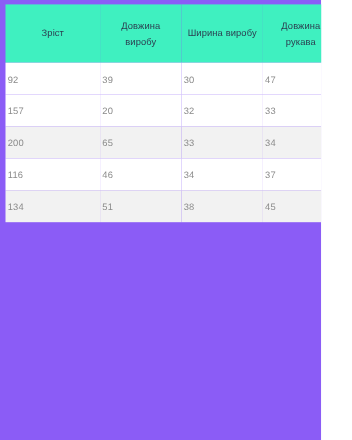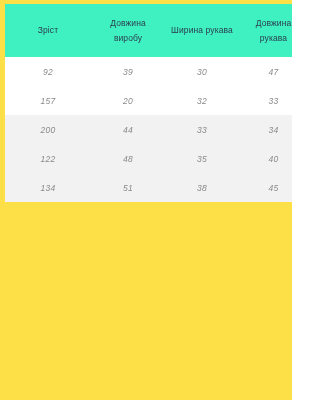--- a/index.html
+++ b/index.html
@@ -10,21 +10,21 @@
   body {
     width: 292px;
     height: 400px;
     overflow: hidden;
     font-family: "Liberation Sans", "DejaVu Sans", sans-serif;
   }
 
   .size-table-wrap {
     width: 292px;
     height: 400px;
-    background: #fde047;
+    background: #8b5cf6;
     box-sizing: border-box;
     padding-left: 5px;
     padding-top: 4px;
   }
 
   table.size-table {
     width: 287px;
     border-collapse: collapse;
     table-layout: fixed;
   }
@@ -54,44 +54,43 @@
   
   tbody tr.data-row {
     background: #ffffff;
   }
   tbody tr.data-row.striped {
     background: #f2f2f2;
   }
   tbody td {
     height: 29px;
     padding: 0 2px;
-    text-align: center;
+    text-align: left;
     vertical-align: middle;
     font-size: 8.5px;
-    font-style: italic;
     color: #8a8a8a;
     letter-spacing: 0.2px;
   }
 </style>
 </head>
 <body>
 
 <div class="size-table-wrap">
   <table class="size-table">
     <thead>
       <tr class="header-row">
         <th class="col-height">
           <span class="hdr-line">Зріст</span>
         </th>
         <th class="col-length">
           <span class="hdr-line">Довжина</span>
           <span class="hdr-line">виробу</span>
         </th>
         <th class="col-width">
-          <span class="hdr-line">Ширина рукава</span>
+          <span class="hdr-line">Ширина виробу</span>
         </th>
         <th class="col-sleeve">
           <span class="hdr-line">Довжина</span>
           <span class="hdr-line">рукава</span>
         </th>
       </tr>
     </thead>
     <tbody id="table-body">
         <tr class="data-row">
           <td>92</td>
@@ -100,29 +99,29 @@
           <td>47</td>
         </tr>
         <tr class="data-row">
           <td>157</td>
           <td>20</td>
           <td>32</td>
           <td>33</td>
         </tr>
         <tr class="data-row striped">
           <td>200</td>
-          <td>44</td>
+          <td>65</td>
           <td>33</td>
           <td>34</td>
         </tr>
-        <tr class="data-row striped">
-          <td>122</td>
-          <td>48</td>
-          <td>35</td>
-          <td>40</td>
+        <tr class="data-row">
+          <td>116</td>
+          <td>46</td>
+          <td>34</td>
+          <td>37</td>
         </tr>
         <tr class="data-row striped">
           <td>134</td>
           <td>51</td>
           <td>38</td>
           <td>45</td>
         </tr>
       </tbody>
   </table>
 </div>

